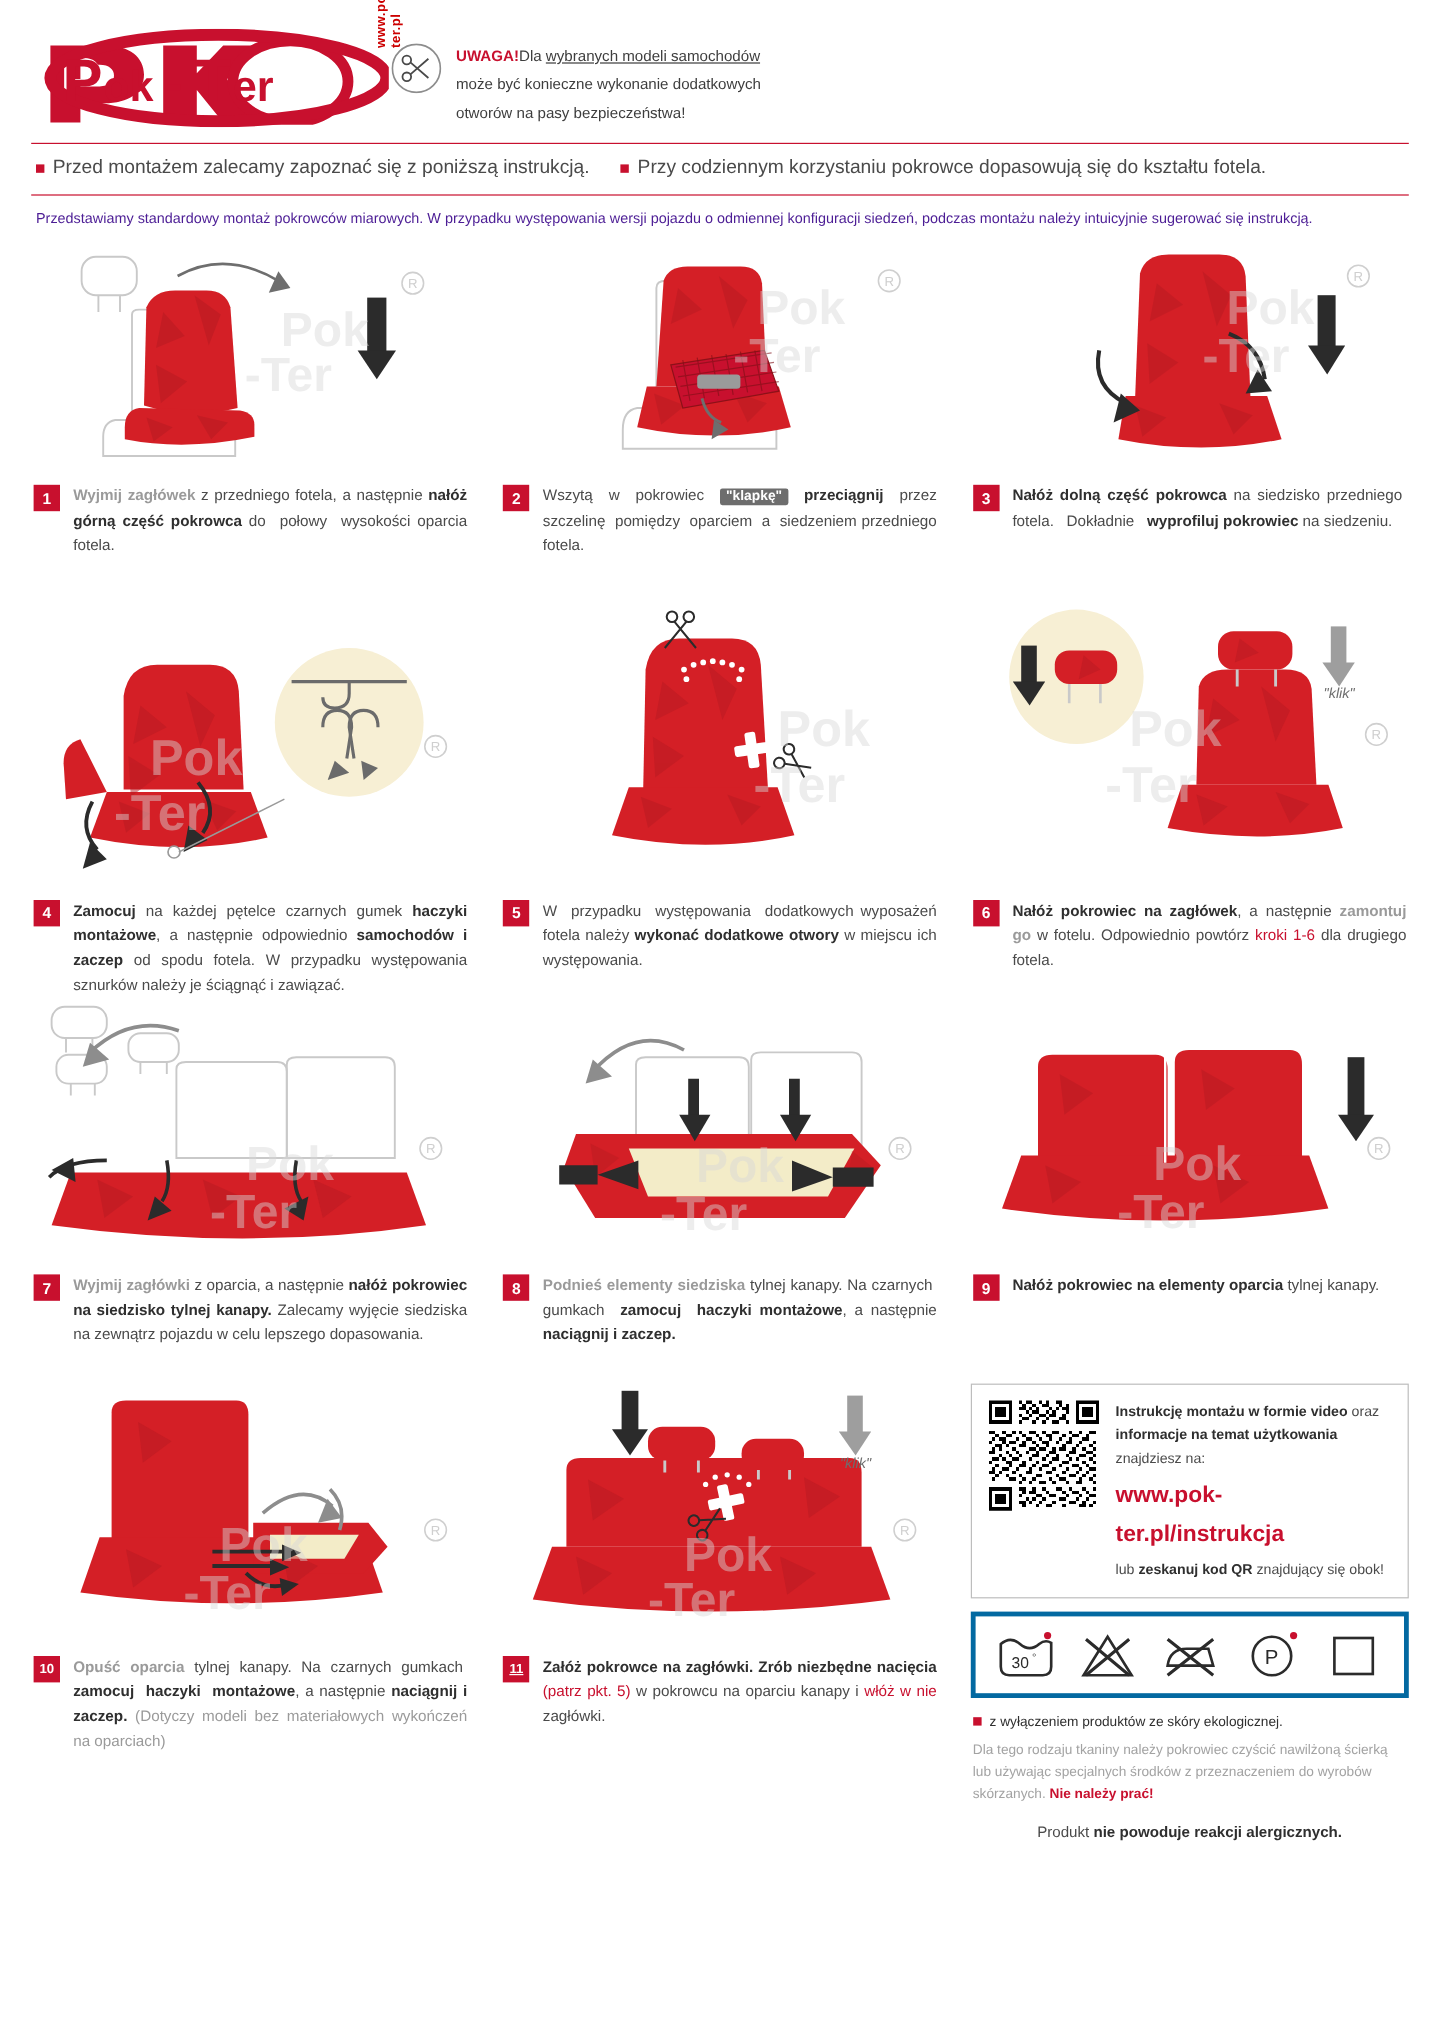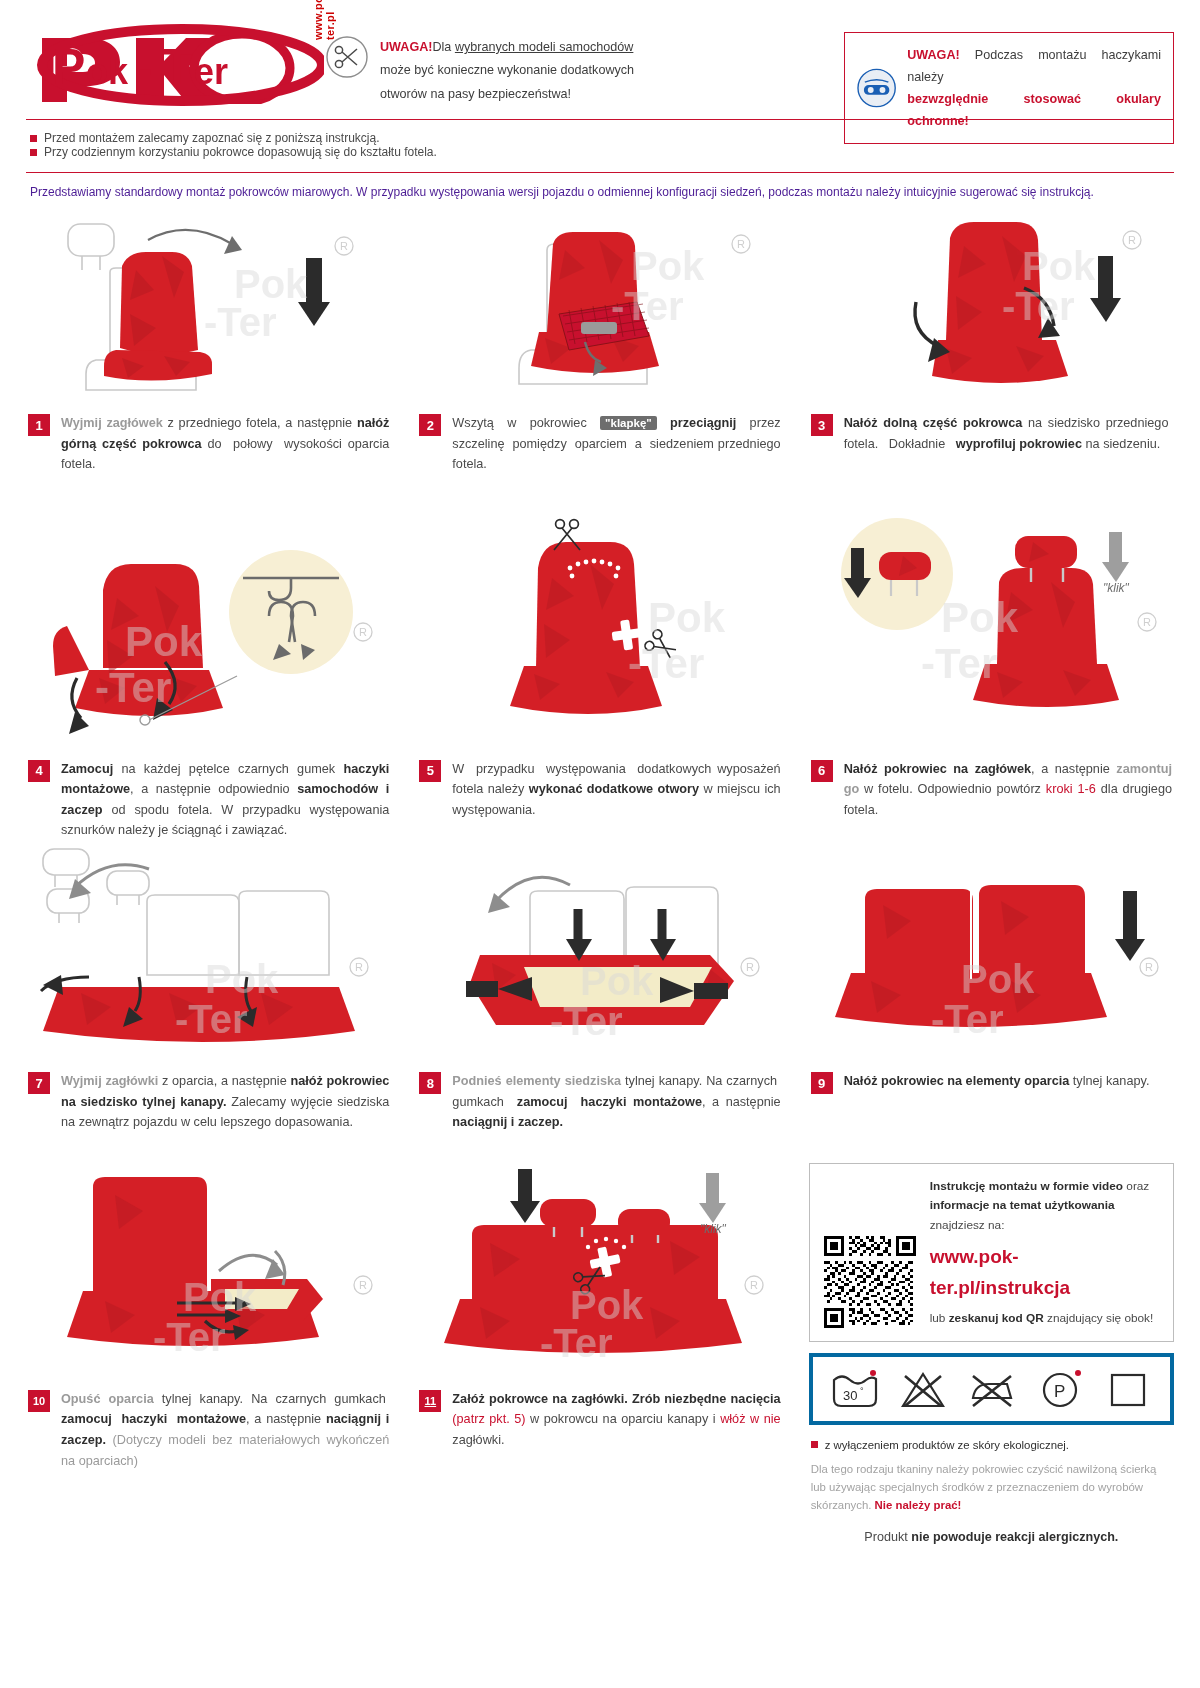--- a/index.html
+++ b/index.html
@@ -31,21 +31,21 @@
   .warn2 {
     margin-left:auto; width:330px; border:1.6px solid #c8102e;
     display:flex; align-items:center; gap:11px; padding:11px 12px; margin-top:14px;
   }
   .warn2 .txt { font-size:12.6px; line-height:1.75; color:#3d3d3d; }
   .warn2 .txt b { color:#c8102e; }
   .warn2 .txt .red-b { color:#c8102e; font-weight:bold; }
 
   hr.rule { border:0; border-top:1px solid #c8102e; margin:4px 0 0 0; }
 
-  .bullets { display:flex; padding:11px 4px 9px 4px; font-size:12px;flex-direction:column; }
+  .bullets { display:flex; gap:26px; padding:11px 4px 9px 4px; font-size:16px; }
   .bullets .b { display:flex; align-items:center; gap:7px; color:#4a4a4a; }
   .sq { width:7px; height:7px; background:#c8102e; display:inline-block; }
 
   .intro { font-size:12px; color:#4c1d95; padding:10px 4px 4px 4px; line-height:1.5;}
 
   
   .grid { display:grid; grid-template-columns:repeat(3, 1fr); column-gap:26px; }
   .cell { position:relative; }
   .art { position:relative; height:200px; display:flex; align-items:flex-end; justify-content:center; }
   .art.tall { height:250px; }
@@ -61,21 +61,21 @@
   .txt b { color:#2f2f2f; }
   .txt .red { color:#c8102e; }
   .txt .grey { color:#9a9a9a; }
   .txt .greyb { color:#9a9a9a; font-weight:bold; }
   .txt .tag {
     background:#6d6d6d; color:#fff; padding:1px 5px; font-size:11.5px; font-weight:bold;
     border-radius:2px;
   }
 
   
-  .infobox { border:1px solid #bdbdbd; padding:13px 14px; display:flex; gap:14px; align-items:flex-end; }
+  .infobox { border:1px solid #bdbdbd; padding:13px 14px; display:flex; gap:14px; align-items:flex-start; }
   .qr { width:92px; height:92px; flex:0 0 auto; }
   .infotxt { font-size:11.8px; line-height:1.65; color:#4a4a4a; }
   .infotxt b { color:#2f2f2f; }
   .infotxt .url { display:block; font-size:19px; font-weight:bold; color:#c8102e; margin:6px 0 5px 0; }
 
   .carebox { border:4px solid #0369a1; margin-top:11px; padding:9px 8px; display:flex; justify-content:space-around; align-items:center; }
 
   .notes { padding:11px 2px 0 2px; font-size:11.4px; line-height:1.6; }
   .notes .l1 { display:flex; gap:7px; color:#2f2f2f; }
   .notes .l1 .sq { margin-top:5px; }
@@ -130,33 +130,20 @@
           <path d="M16 26 L31 13 M16 16 L31 29"></path>
         </g>
       </svg>
       <div class="txt">
         <b>UWAGA!</b><span>Dla </span><span class="u">wybranych modeli samochodów</span><br>
         <span>może być konieczne wykonanie dodatkowych</span><br>
         <span>otworów na pasy bezpieczeństwa!</span>
       </div>
     </div>
 
-    <div class="warn2">
-      <svg width="40" height="40" viewBox="0 0 40 40">
-        <circle cx="20" cy="20" r="19" fill="#e9eef5" stroke="#1a5fb4" stroke-width="1.4"></circle>
-        <path d="M8 14 q12 -5 24 0" stroke="#1a5fb4" stroke-width="1.6" fill="none"></path>
-        <rect x="7" y="17" width="26" height="10" rx="5" fill="#1a5fb4"></rect>
-        <circle cx="14" cy="22" r="3" fill="#e9eef5"></circle>
-        <circle cx="26" cy="22" r="3" fill="#e9eef5"></circle>
-      </svg>
-      <div class="txt">
-        <b>UWAGA!</b><span> Podczas montażu haczykami należy</span><br>
-        <span class="red-b">bezwzględnie stosować okulary ochronne!</span>
-      </div>
-    </div>
   </div>
 
   <hr class="rule">
 
   <div class="bullets">
     <div class="b">
         <span class="sq"></span>
         <span>Przed montażem zalecamy zapoznać się z poniższą instrukcją.</span>
       </div>
     <div class="b">

